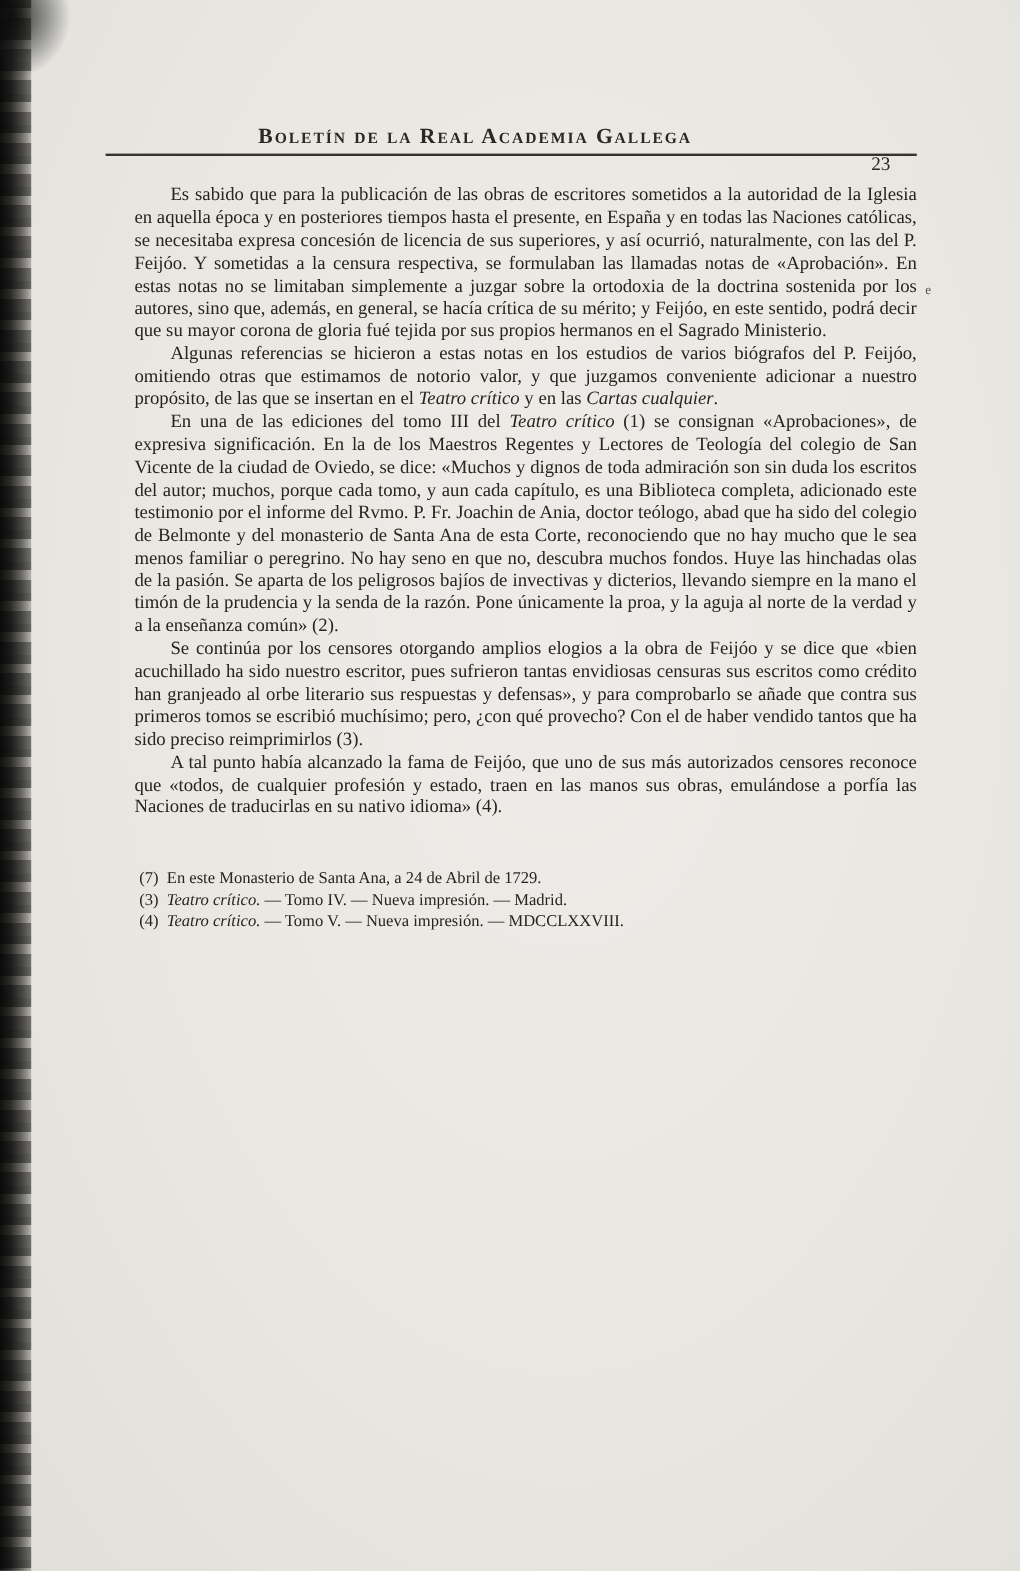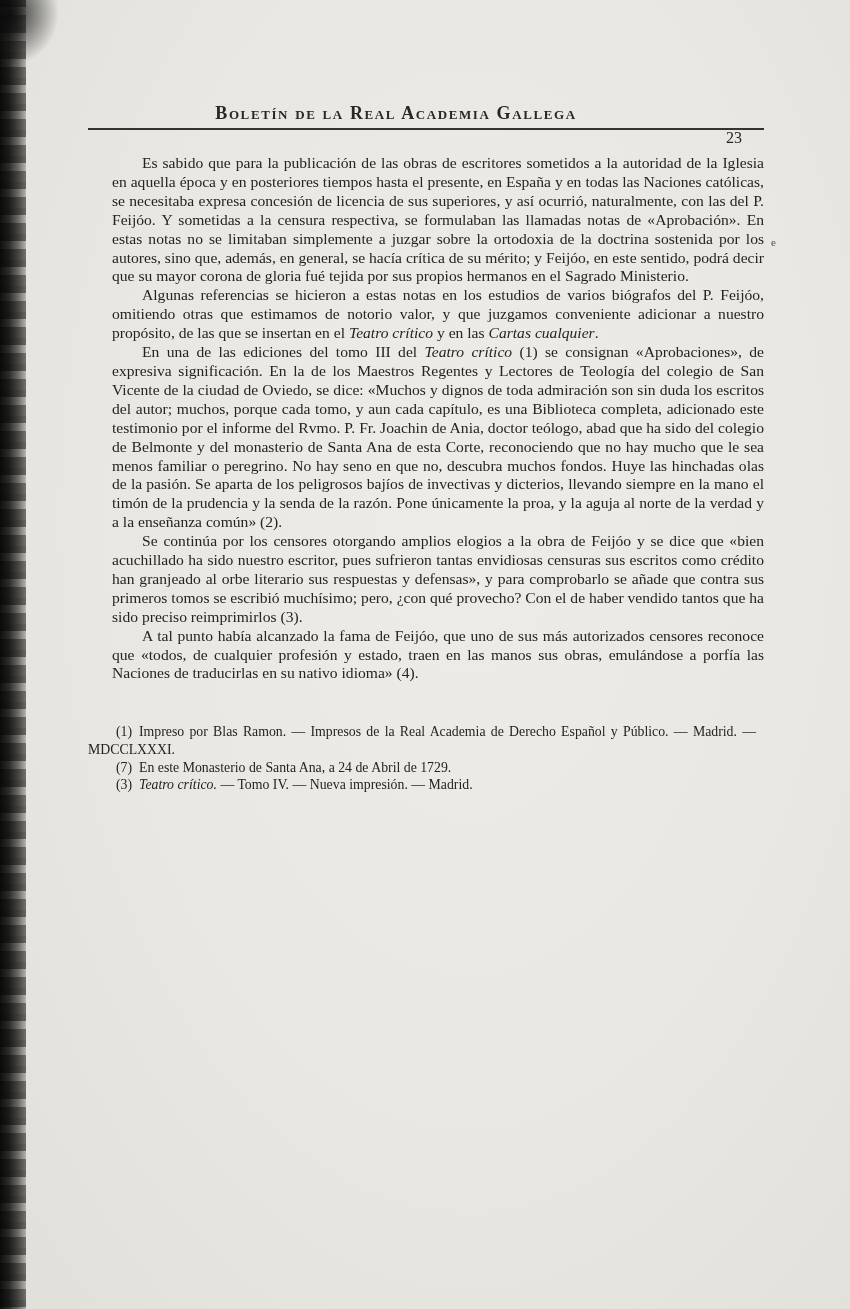--- a/index.html
+++ b/index.html
@@ -100,19 +100,19 @@
 
     <div class="body-text">
         <p class="para"><span>Es sabido que para la publicación de las obras de escritores sometidos a la autoridad de la Iglesia en aquella época y en posteriores tiempos hasta el presente, en España y en todas las Naciones católicas, se necesitaba expresa concesión de licencia de sus superiores, y así ocurrió, naturalmente, con las del P. Feijóo. Y sometidas a la censura respectiva, se formulaban las llamadas notas de «Aprobación». En estas notas no se limitaban simplemente a juzgar sobre la ortodoxia de la doctrina sostenida por los autores, sino que, además, en general, se hacía crítica de su mérito; y Feijóo, en este sentido, podrá decir que su mayor corona de gloria fué tejida por sus propios hermanos en el Sagrado Ministerio.</span></p>
         <p class="para"><span>Algunas referencias se hicieron a estas notas en los estudios de varios biógrafos del P. Feijóo, omitiendo otras que estimamos de notorio valor, y que juzgamos conveniente adicionar a nuestro propósito, de las que se insertan en el </span><i>Teatro crítico</i><span> y en las </span><i>Cartas cualquier</i><span>.</span></p>
         <p class="para"><span>En una de las ediciones del tomo III del </span><i>Teatro crítico</i><span> (1) se consignan «Aprobaciones», de expresiva significación. En la de los Maestros Regentes y Lectores de Teología del colegio de San Vicente de la ciudad de Oviedo, se dice: «Muchos y dignos de toda admiración son sin duda los escritos del autor; muchos, porque cada tomo, y aun cada capítulo, es una Biblioteca completa, adicionado este testimonio por el informe del Rvmo. P. Fr. Joachin de Ania, doctor teólogo, abad que ha sido del colegio de Belmonte y del monasterio de Santa Ana de esta Corte, reconociendo que no hay mucho que le sea menos familiar o peregrino. No hay seno en que no, descubra muchos fondos. Huye las hinchadas olas de la pasión. Se aparta de los peligrosos bajíos de invectivas y dicterios, llevando siempre en la mano el timón de la prudencia y la senda de la razón. Pone únicamente la proa, y la aguja al norte de la verdad y a la enseñanza común» (2).</span></p>
         <p class="para"><span>Se continúa por los censores otorgando amplios elogios a la obra de Feijóo y se dice que «bien acuchillado ha sido nuestro escritor, pues sufrieron tantas envidiosas censuras sus escritos como crédito han granjeado al orbe literario sus respuestas y defensas», y para comprobarlo se añade que contra sus primeros tomos se escribió muchísimo; pero, ¿con qué provecho? Con el de haber vendido tantos que ha sido preciso reimprimirlos (3).</span></p>
         <p class="para"><span>A tal punto había alcanzado la fama de Feijóo, que uno de sus más autorizados censores reconoce que «todos, de cualquier profesión y estado, traen en las manos sus obras, emulándose a porfía las Naciones de traducirlas en su nativo idioma» (4).</span></p>
       </div>
 
     <div class="footnotes">
-        <p class="footnote"><span>(1) Impreso por Blas Ramon. — Impresos de la Real Academia de Derecho Español y Público. — Madrid. — MDCCLXXXI.</span></p>
         <p class="footnote"><span>(7) En este Monasterio de Santa Ana, a 24 de Abril de 1729.</span></p>
         <p class="footnote"><span>(3) </span><i>Teatro crítico.</i><span> — Tomo IV. — Nueva impresión. — Madrid.</span></p>
+        <p class="footnote"><span>(4) </span><i>Teatro crítico.</i><span> — Tomo V. — Nueva impresión. — MDCCLXXVIII.</span></p>
       </div>
 
   </div>
 </div>
 
 </body></html>

